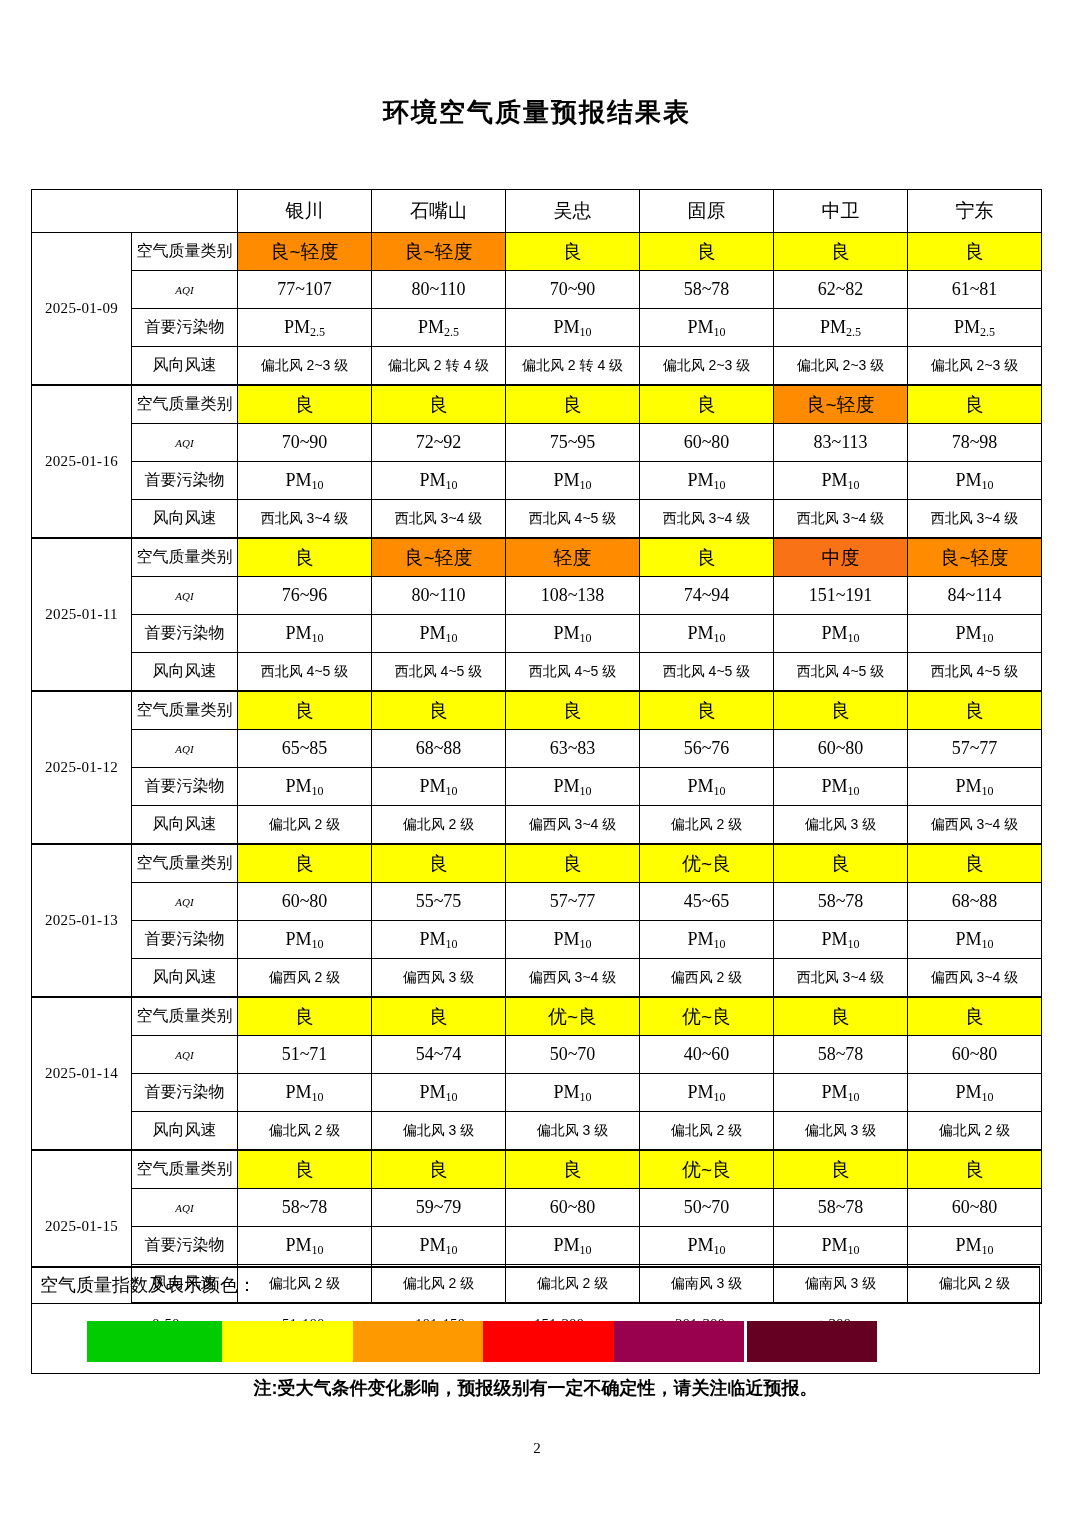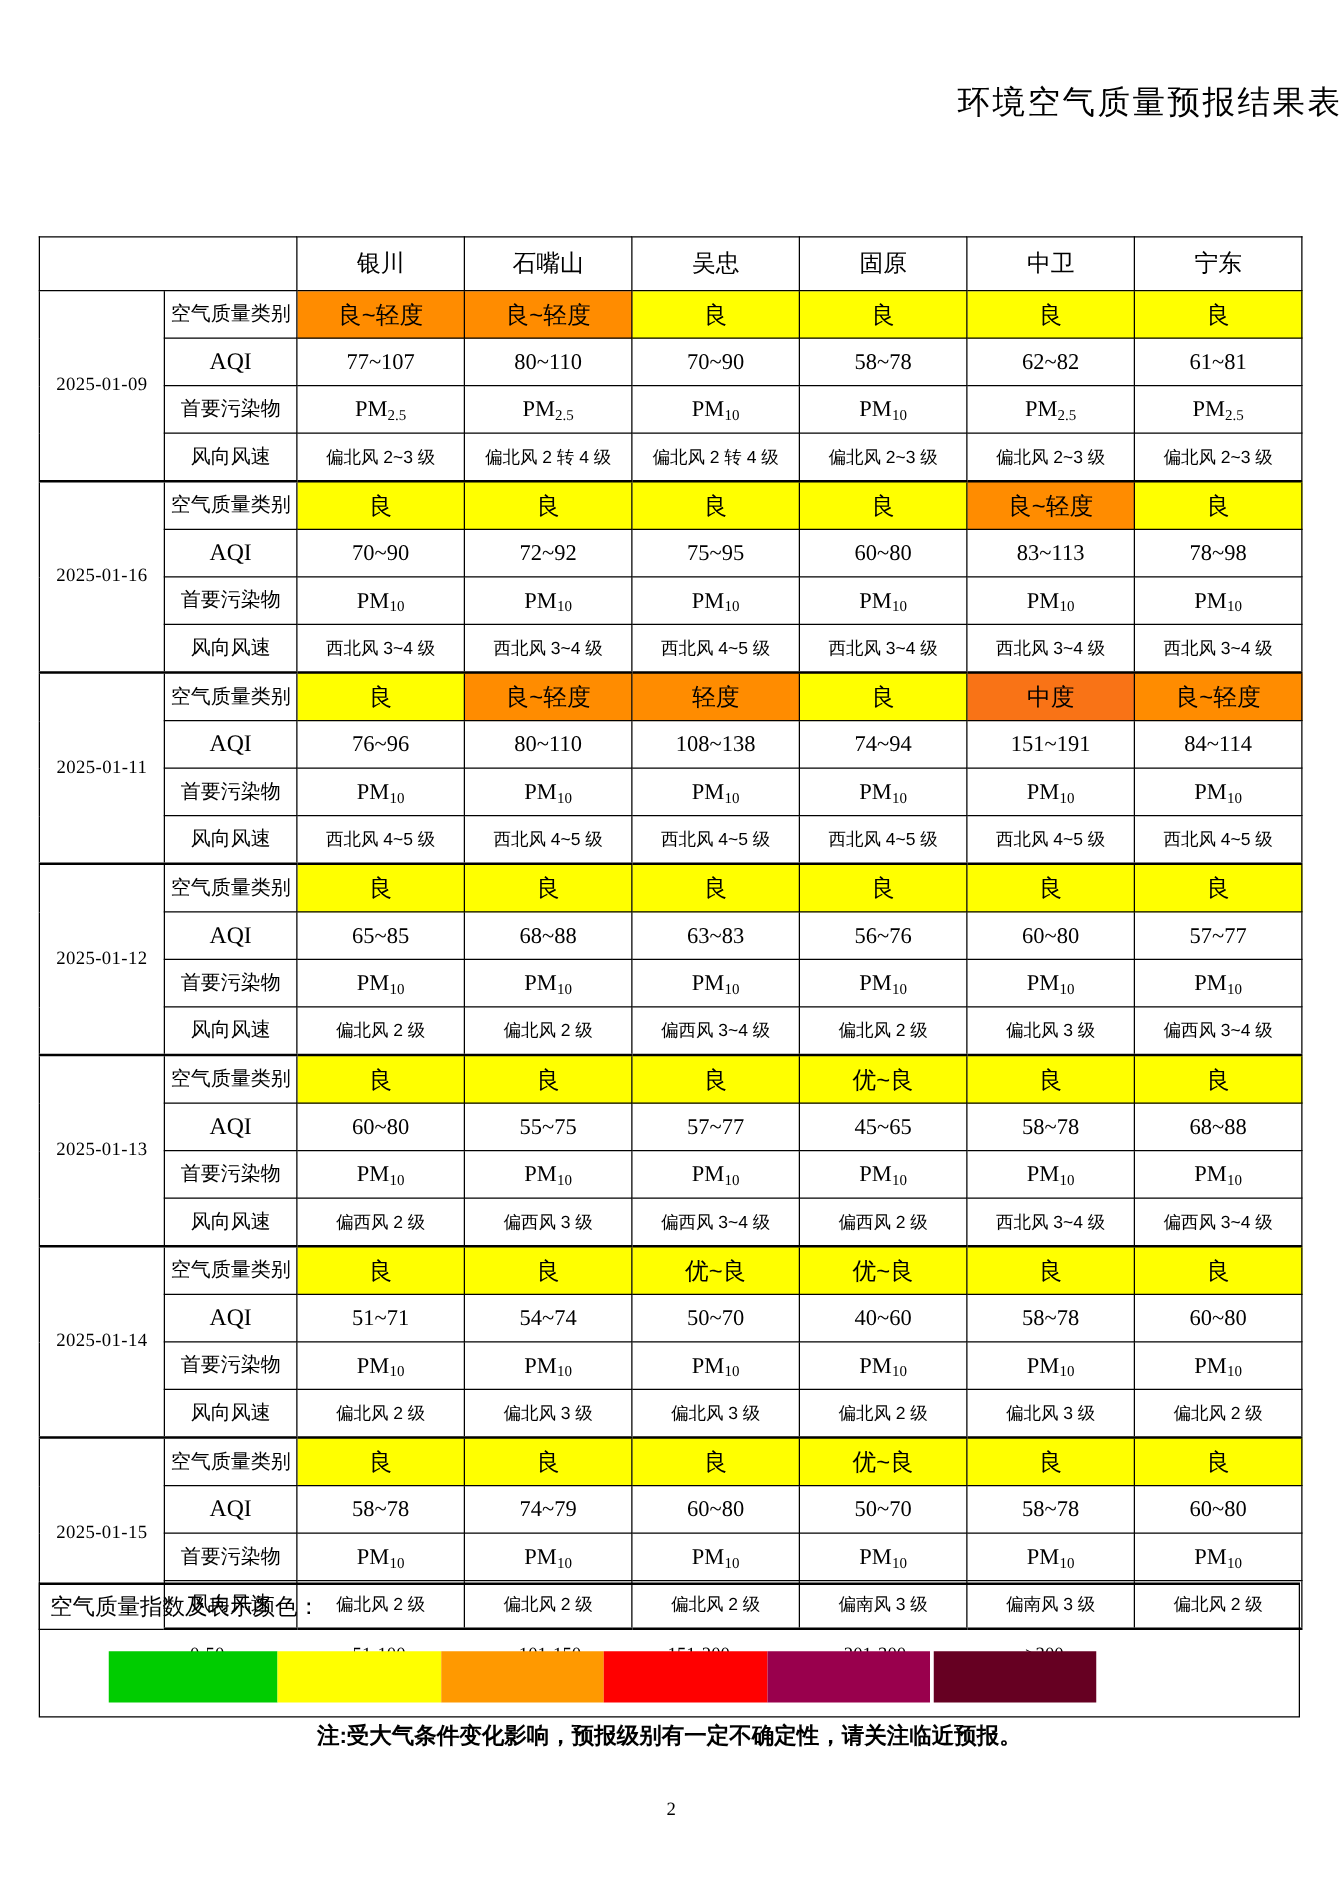--- a/index.html
+++ b/index.html
@@ -16,27 +16,27 @@
     overflow: hidden;
   }
   .page {
     width: 1074px;
     height: 1520px;
     box-sizing: border-box;
     padding: 0;
     position: relative;
   }
   .title {
-    text-align: right;
-    font-family: "Liberation Serif", "DejaVu Serif", serif;
-    font-weight: normal;
+    text-align: center;
+    font-family: "Liberation Serif", "DejaVu Serif", serif;
+    font-weight: bold;
     font-size: 26px;
     letter-spacing: 2px;
     margin: 0;
-    padding-top: 66px;
+    padding-top: 97px;
     padding-bottom: 0;
     line-height: 1.2;
   }
 
   table.aqi {
     border-collapse: collapse;
     table-layout: fixed;
     position: absolute;
     left: 31px;
     top: 189px;
@@ -67,21 +67,22 @@
     letter-spacing: 0.3px;
   }
   td.metric {
     height: 37px;
     font-size: 16px;
     font-family: "Liberation Sans", "DejaVu Sans", sans-serif;
     margin-left: 34px;
   }
   td.metric.aqi-label {
     font-family: "Liberation Serif", "DejaVu Serif", serif;
-    font-size: 19px;
+    font-size: 11px;
+    font-style: italic;
   }
   td.val {
     height: 37px;
     font-size: 18px;
     font-family: "Liberation Serif", "DejaVu Serif", serif;
   }
   td.val.cat {
     font-family: "Liberation Sans", "DejaVu Sans", sans-serif;
     font-size: 19px;
   }
@@ -421,21 +422,21 @@
           <td class="val cat blk-sep" style="background: rgb(255, 255, 0);">良</td>
           <td class="val cat blk-sep" style="background: rgb(255, 255, 0);">良</td>
           <td class="val cat blk-sep" style="background: rgb(255, 255, 0);">良</td>
           <td class="val cat blk-sep" style="background: rgb(255, 255, 0);">优~良</td>
           <td class="val cat blk-sep" style="background: rgb(255, 255, 0);">良</td>
           <td class="val cat blk-sep" style="background: rgb(255, 255, 0);">良</td>
         </tr>
         <tr>
           <td class="metric aqi-label">AQI</td>
           <td class="val num">58~78</td>
-          <td class="val num">74~79</td>
+          <td class="val num">59~79</td>
           <td class="val num">60~80</td>
           <td class="val num">50~70</td>
           <td class="val num">58~78</td>
           <td class="val num">60~80</td>
         </tr>
         <tr>
           <td class="metric">首要污染物</td>
           <td class="val poll"><span>PM</span><sub>10</sub></td>
           <td class="val poll"><span>PM</span><sub>10</sub></td>
           <td class="val poll"><span>PM</span><sub>10</sub></td>

